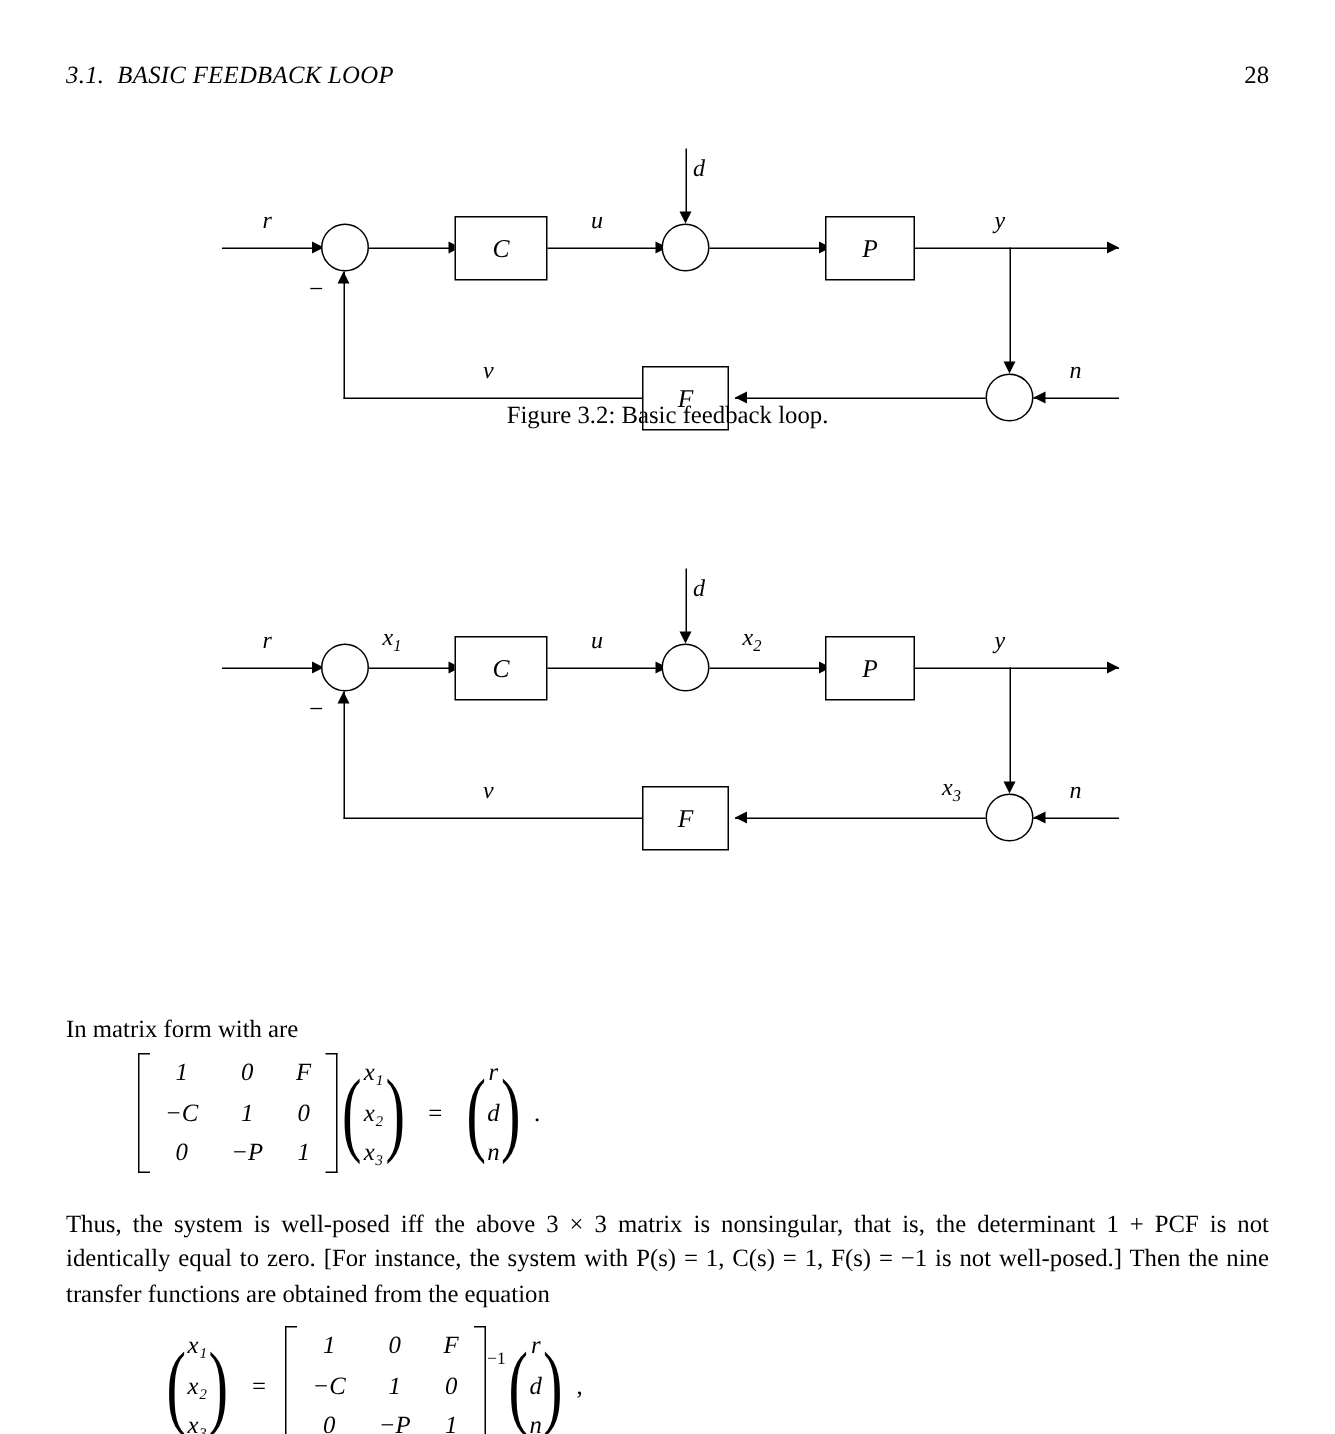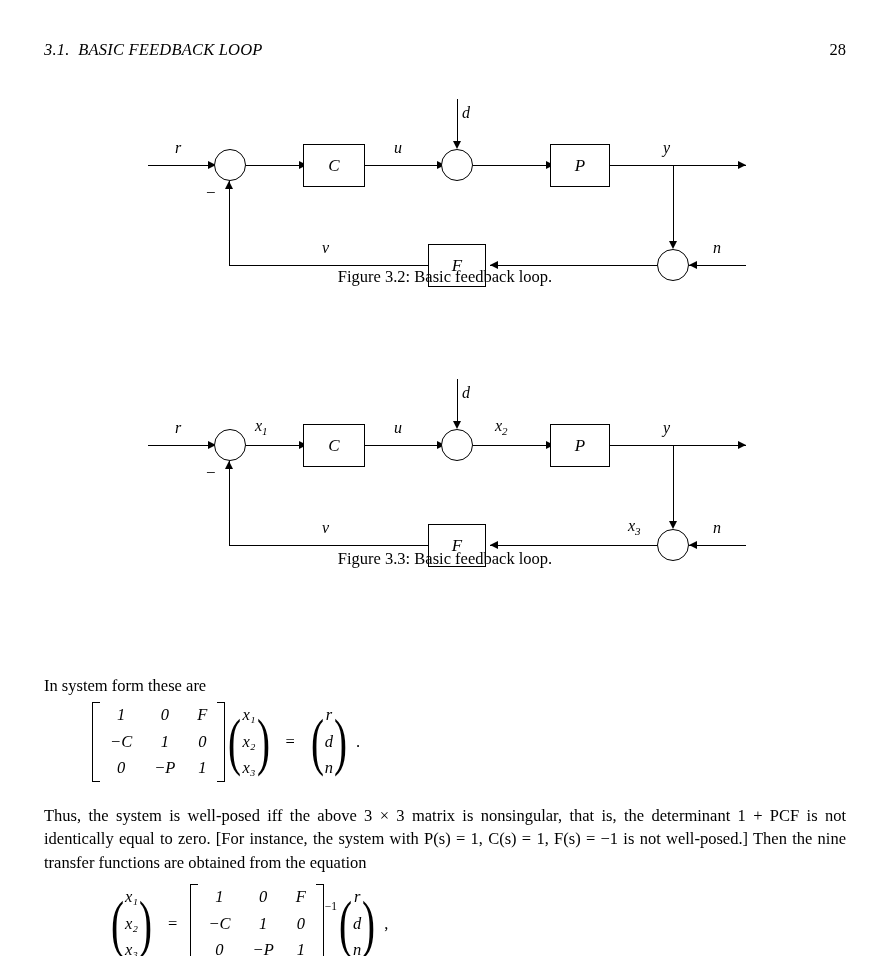--- a/index.html
+++ b/index.html
@@ -312,24 +312,23 @@
       <div class="arr-l" style="left:490px; top:182px;"></div>
 
       <div class="blk" style="left:428px; top:165px; width:58px; height:43px;">F</div>
 
       <div class="hline" style="left:229px; top:186px; width:199px;"></div>
       <div class="vline" style="left:229px; top:102px; height:85px;"></div>
       <div class="arr-u" style="left:225px; top:102px;"></div>
       <div class="lbl" style="left:322px; top:160px;">v</div>
 
     </div>
-    <div class="caption" style="top:190px;">Figure 3.3: Basic feedback loop.</div>
   </div>
 
-  <div class="para" style="top:650px;">In system form these are</div>
+  <div class="para" style="top:650px;">In matrix form with are</div>
 
   <div class="matheq" style="left:92px; top:678px;">
     <span class="bracket">
       <table class="mat">
         <tbody>
             <tr>
           <td>1</td>
           <td>0</td>
           <td>F</td>
         </tr>

